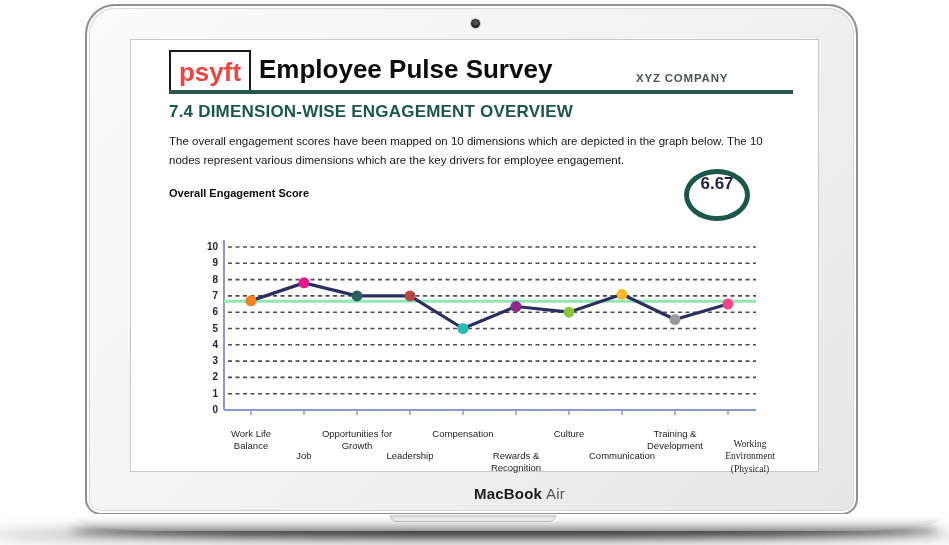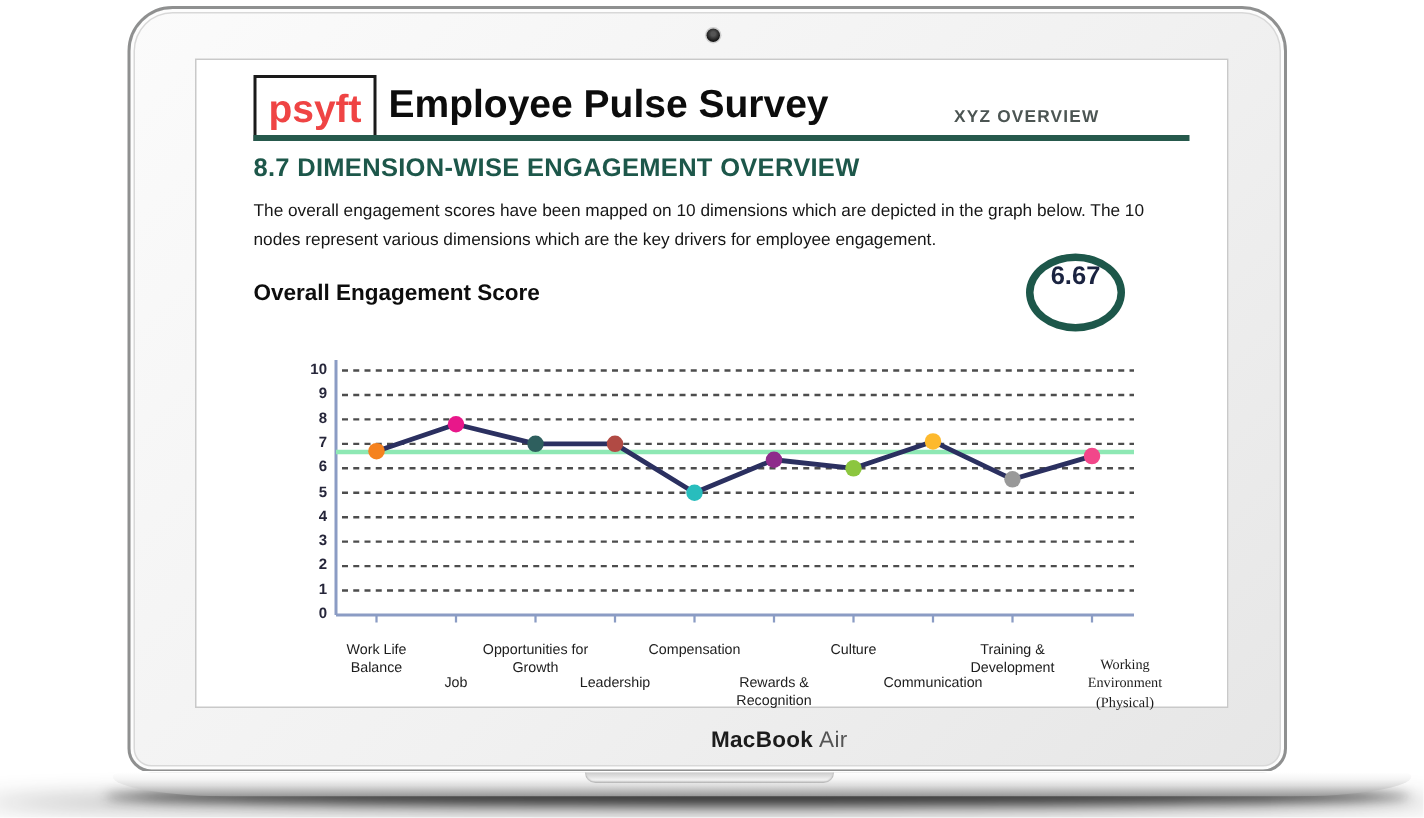--- a/index.html
+++ b/index.html
@@ -45,21 +45,21 @@
     font-size:26px;font-weight:700;color:#0c0c0c;}
   .company{position:absolute;left:505px;top:32px;width:160px;font-size:11.5px;font-weight:700;
     color:#4c5553;letter-spacing:.8px;}
   .rule{position:absolute;left:38px;top:50px;width:624px;height:4px;background:#26594c;}
 
   .section-heading{position:absolute;left:38px;top:62px;width:620px;
     font-size:17px;font-weight:700;color:#1d574a;letter-spacing:.2px;}
   .intro{position:absolute;left:38px;top:92px;width:624px;
     font-size:11.5px;line-height:1.62;color:#161616;}
 
-  .score-label{position:absolute;left:38px;top:147px;font-size:15px;font-weight:700;color:#0d0d0d;}
+  .score-label{position:absolute;left:38px;top:147px;font-size:11px;font-weight:700;color:#0d0d0d;}
   .score-circle{position:absolute;left:553px;top:129px;width:56px;height:42px;
     border:5px solid #1d574a;border-radius:50%;background:#fff;
     display:flex;justify-content:center;
     font-size:17px;font-weight:700;color:#1a2340;}
 
   
   .chart{position:absolute;left:60px;top:190px;width:615px;height:240px;}
   .chart svg{position:absolute;left:0;top:0;}
   .y-label{position:absolute;width:27px;text-align:right;font-size:10px;font-weight:700;color:#26263a;}
   .x-label{position:absolute;text-align:center;font-size:9.5px;line-height:1.3;color:#1c1c1c;}
@@ -73,24 +73,24 @@
   <div class="contact-shadow"></div>
 
   <div class="lid">
     <div class="camera"></div>
 
     <div class="page">
       <div class="logo-box">
         <span>psyft</span>
       </div>
       <div class="doc-title">Employee Pulse Survey</div>
-      <div class="company">XYZ OVERVIEW</div>
+      <div class="company">XYZ COMPANY</div>
       <div class="rule"></div>
 
-      <div class="section-heading">8.7 DIMENSION-WISE ENGAGEMENT OVERVIEW</div>
+      <div class="section-heading">7.4 DIMENSION-WISE ENGAGEMENT OVERVIEW</div>
       <div class="intro">The overall engagement scores have been mapped on 10 dimensions which are depicted in the graph below. The 10 nodes represent various dimensions which are the key drivers for employee engagement.</div>
 
       <div class="score-label">Overall Engagement Score</div>
       <div class="score-circle">
         <span>6.67</span>
       </div>
 
       <div class="chart" id="chart">
           <svg width="615" height="190">
             <line x1="37" y1="163.7" x2="565" y2="163.7" stroke="#4d4d4d" stroke-width="1.6" stroke-dasharray="4 3.5"></line>

